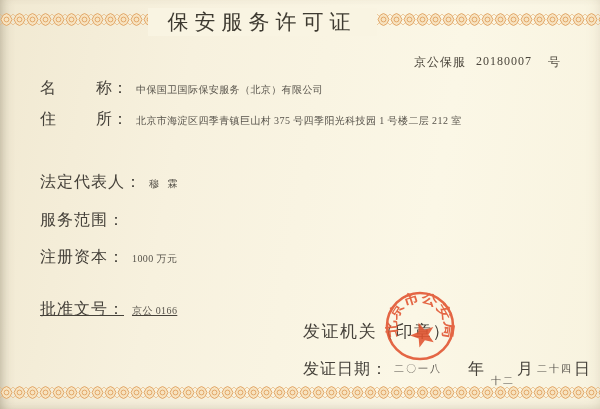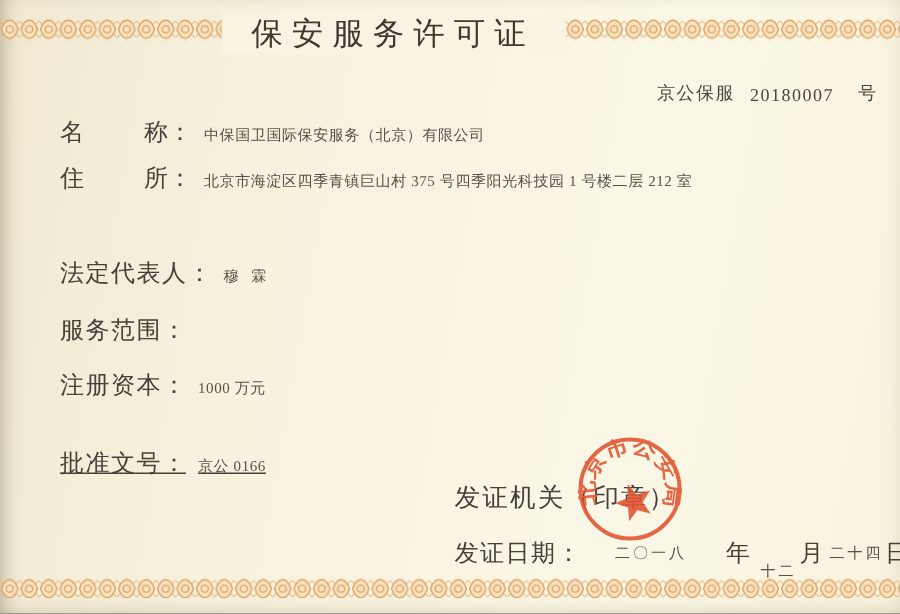--- a/index.html
+++ b/index.html
@@ -13,21 +13,21 @@
   }
   .band{position:absolute;left:0;width:600px;display:block;}
   .band-top{top:12px;}
   .band-bottom{top:385px;}
   .title-wrap{position:absolute;top:8px;left:0;width:524px;text-align:center;}
   .title{
     display:inline-block;background:#f9f4e2;padding:0 20px;
     font-size:21px;letter-spacing:6px;font-weight:500;color:#3e3a31;
   }
   .license-row{
-    position:absolute;top:54px;left:438px;display:flex;align-items:flex-end;
+    position:absolute;top:54px;left:414px;display:flex;align-items:flex-start;
     font-size:12px;color:#4b463c;letter-spacing:1px;white-space:nowrap;
   }
   .license-row .num{margin-left:10px;letter-spacing:1px;}
   .license-row .suffix{margin-left:16px;}
   .row{position:absolute;left:40px;display:flex;align-items:baseline;white-space:nowrap;}
   .lbl{font-size:16px;color:#45413a;letter-spacing:1px;}
   .lbl2{display:inline-block;width:72px;text-align:justify;text-align-last:justify;letter-spacing:0;}
   .colon{font-size:16px;color:#45413a;margin-right:8px;}
   .val{font-size:10px;color:#56524a;letter-spacing:.4px;}
   .row-name{top:78px;}
@@ -36,21 +36,21 @@
   .row-scope{top:210px;}
   .row-capital{top:247px;}
   .row-approval{top:299px;text-decoration:underline;}
   .val-legal{letter-spacing:3px;}
   .issuer{position:absolute;left:303px;top:320px;font-size:17px;letter-spacing:1.5px;color:#45413a;}
   .date-row{position:absolute;left:303px;top:350px;display:flex;align-items:center;white-space:nowrap;color:#45413a;}
   .date-label{font-size:16px;letter-spacing:1px;}
   .date-colon{font-size:16px;}
   .d-num{font-size:10px;letter-spacing:2px;color:#55514a;}
   .d-unit{font-size:16px;}
-  .d-year{margin-left:23px;font-family:Liberation Serif, serif;}
+  .d-year{margin-left:7px;font-family:Liberation Serif, serif;}
   .d-year-unit{margin-left:26px;}
   .d-month{margin-left:7px;margin-top:24px;}
   .d-month-unit{margin-left:2px;}
   .d-day{margin-left:4px;}
   .d-day-unit{margin-left:1px;}
   .seal{position:absolute;left:355px;top:261px;width:130px;height:130px;opacity:.88;}
 </style>
 </head>
 <body>
 

